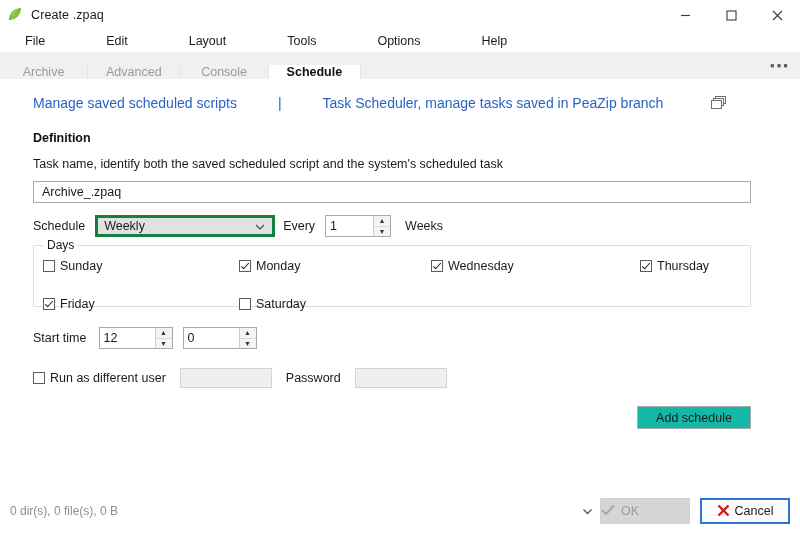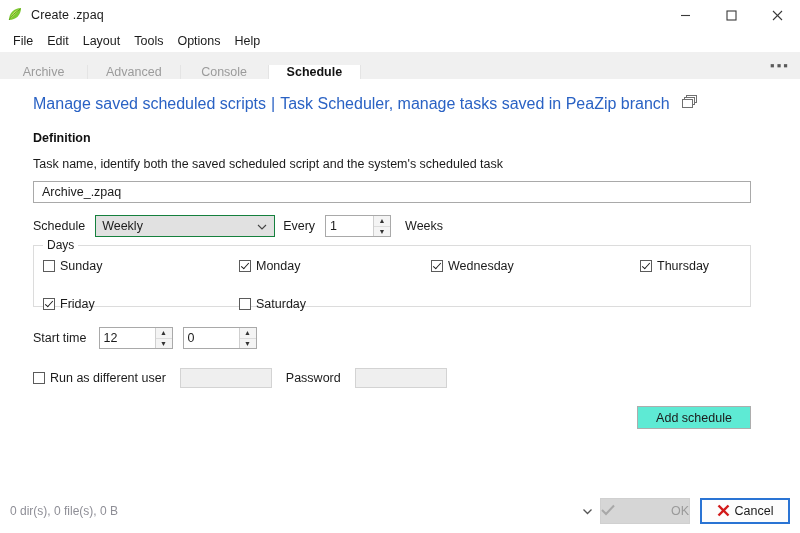--- a/index.html
+++ b/index.html
@@ -51,22 +51,23 @@
     justify-content: center;
     color: #3a3a3a;
   }
   .winbtn svg { display: block; }
 
   
   .menubar {
     height: 22px;
     display: flex;
     align-items: center;
-    padding-left: 6px;
-    background: #ffffff;
+    padding-left: 18px;
+    background: #ffffff;
+    gap: 47px;
   }
   .menuitem {
     font-size: 12.5px;
     color: #1b1b1b;
     padding: 2px 7px;
     line-height: 16px;
   }
 
   
   .tabbar {
@@ -125,22 +126,23 @@
     right: 0;
     bottom: 44px;
     background: #ffffff;
   }
 
   .links-row {
     position: absolute;
     left: 33px;
     top: 16px;
     display: flex;
-    align-items: flex-start;
-    font-size: 16px;
+    align-items: flex-end;
+    font-size: 14px;
+    gap: 36px;
   }
   .link {
     color: #2a62c4;
   }
   .link-sep {
     color: #2a62c4;
     margin: 0 5px;
   }
   .copy-icon {
     margin-left: 11px;
@@ -198,21 +200,21 @@
     display: flex;
     align-items: center;
     font-size: 12.5px;
   }
   .lbl { color: #1b1b1b; }
   .combo {
     width: 180px;
     height: 22px;
     margin-left: 10px;
     background: #e1e1e1;
-    border: 1px solid #15803d;
+    border: 3px solid #15803d;
     box-sizing: border-box;
     display: flex;
     align-items: center;
     padding: 0 6px;
     font-size: 12.5px;
     color: #1b1b1b;
     position: relative;
   }
   .combo .chev {
     position: absolute;
@@ -348,21 +350,21 @@
   }
   .pw-lbl { margin-left: 14px; }
 
   
   .add-btn {
     position: absolute;
     left: 637px;
     top: 327px;
     width: 114px;
     height: 23px;
-    background: #5eead4;
+    background: #14b8a6;
     border: 1px solid #adadad;
     box-sizing: border-box;
     display: flex;
     align-items: center;
     justify-content: center;
     font-size: 12.5px;
     color: #1b1b1b;
   }
 
   
@@ -397,21 +399,21 @@
     font-size: 10px;
   }
   .btn-ok {
     width: 90px;
     height: 26px;
     background: #d6d6d6;
     border: 1px solid #d0d0d0;
     box-sizing: border-box;
     display: flex;
     align-items: center;
-    justify-content: space-between;
+    justify-content: flex-start;
     gap: 6px;
     font-size: 12.5px;
     color: #9a9a9a;
     margin-left: 2px;
   }
   .btn-cancel {
     width: 90px;
     height: 26px;
     background: #fdfdfd;
     border: 2px solid #2a74d4;

